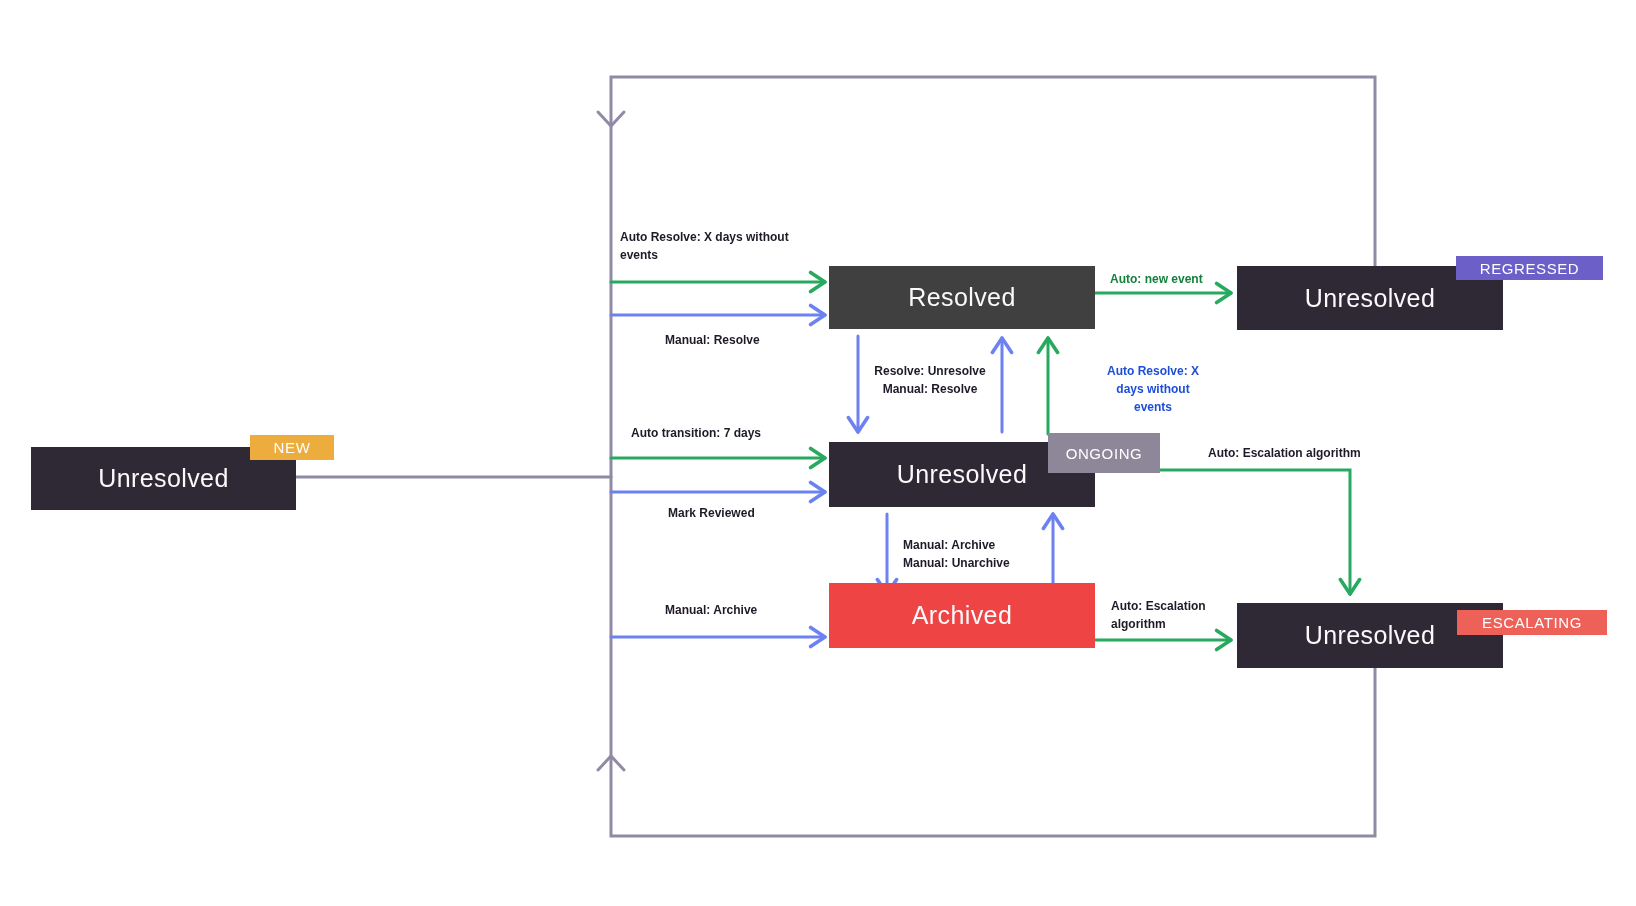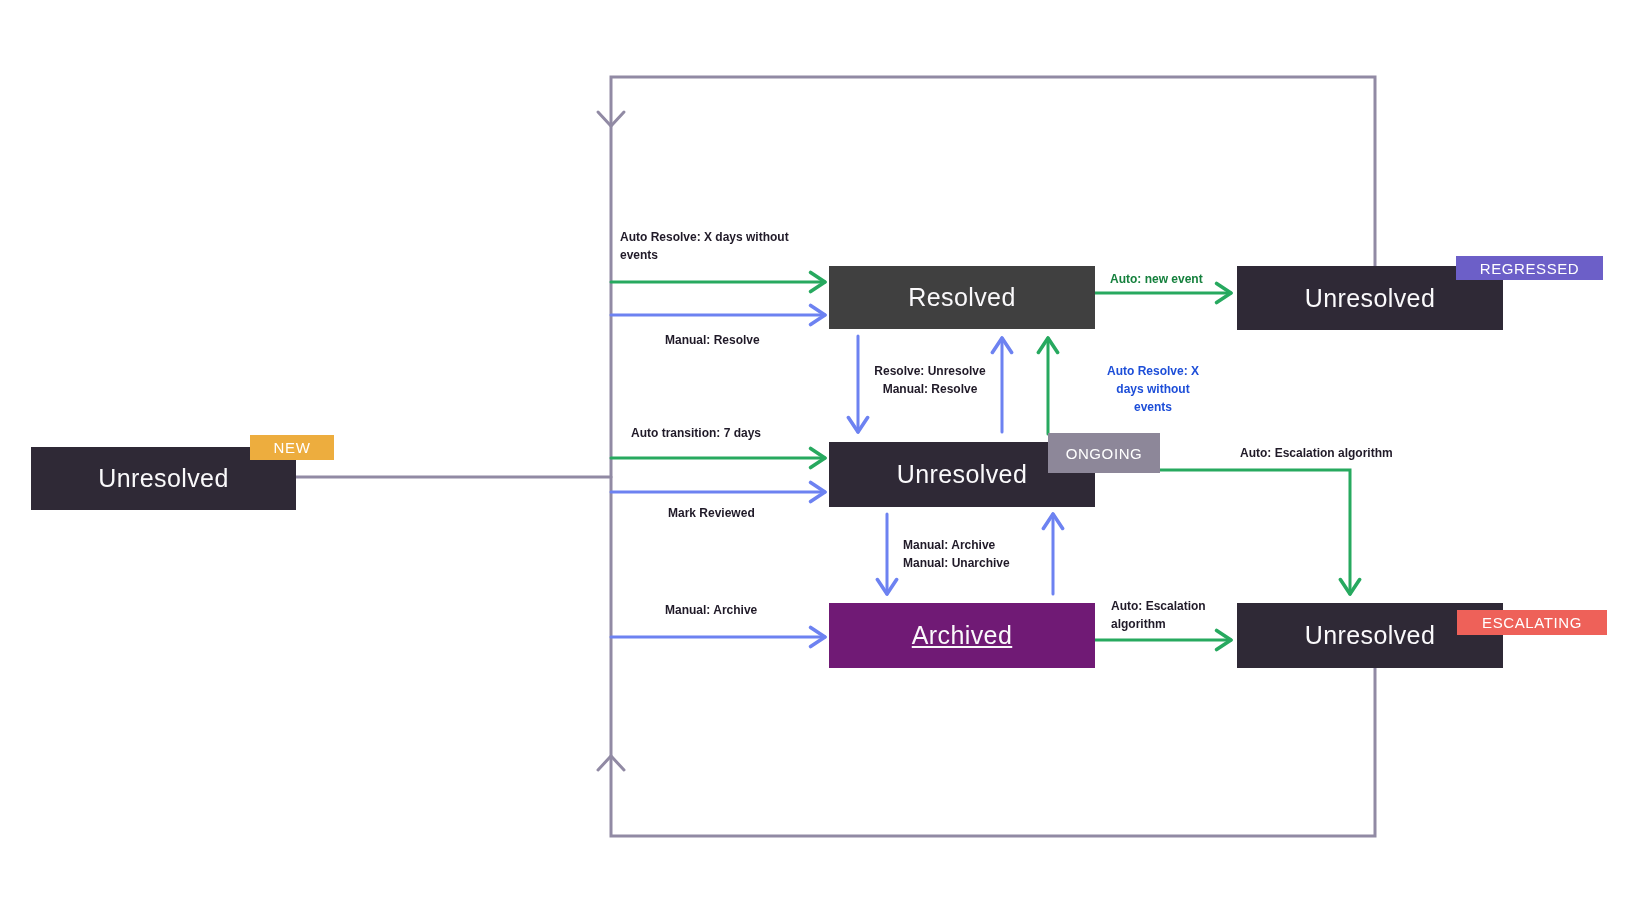--- a/index.html
+++ b/index.html
@@ -56,21 +56,21 @@
   <div id="nodes-layer">
       <div class="state-box" style="left: 31px; top: 447px; width: 265px; height: 63px; background: rgb(47, 41, 54); color: rgb(250, 249, 251);">
         <span>Unresolved</span>
       </div>
       <div class="state-box" style="left: 829px; top: 266px; width: 266px; height: 63px; background: #404040; color: rgb(250, 249, 251);">
         <span>Resolved</span>
       </div>
       <div class="state-box" style="left: 829px; top: 442px; width: 266px; height: 65px; background: rgb(47, 41, 54); color: rgb(250, 249, 251);">
         <span>Unresolved</span>
       </div>
-      <div class="state-box" style="left: 829px; top: 603px; width: 266px; height: 65px; background: #701a75; color: rgb(250, 249, 251); text-decoration: underline;">
+      <div class="state-box" style="left: 829px; top: 583px; width: 266px; height: 65px; background: #ef4444; color: rgb(250, 249, 251);">
         <span>Archived</span>
       </div>
       <div class="state-box" style="left: 1237px; top: 266px; width: 266px; height: 64px; background: rgb(47, 41, 54); color: rgb(250, 249, 251);">
         <span>Unresolved</span>
       </div>
       <div class="state-box" style="left: 1237px; top: 603px; width: 266px; height: 65px; background: rgb(47, 41, 54); color: rgb(250, 249, 251);">
         <span>Unresolved</span>
       </div>
       <div class="badge" style="left: 250px; top: 435px; width: 84px; height: 25px; background: rgb(237, 173, 62); text-align: center;">NEW</div>
       <div class="badge" style="left: 1048px; top: 433px; width: 112px; height: 40px; background: rgb(141, 135, 153);">ONGOING</div>
@@ -97,21 +97,21 @@
         <div>Manual: Resolve</div>
       </div>
       <div class="edge-label" style="left: 1067px; top: 362px; color: #1d4ed8; text-align: center; margin-left: 40px;">
         <div>Auto Resolve: X</div>
         <div>days without</div>
         <div>events</div>
       </div>
       <div class="edge-label" style="left: 1110px; top: 270px; color: #15803d; text-align: left;">
         <div>Auto: new event</div>
       </div>
-      <div class="edge-label" style="left: 1240px; top: 444px; color: rgb(32, 26, 40); text-align: left;">
+      <div class="edge-label" style="left: 1208px; top: 444px; color: rgb(32, 26, 40); text-align: left;">
         <div>Auto: Escalation algorithm</div>
       </div>
       <div class="edge-label" style="left: 1111px; top: 597px; color: rgb(32, 26, 40); text-align: left;">
         <div>Auto: Escalation</div>
         <div>algorithm</div>
       </div>
       <div class="edge-label" style="left: 903px; top: 536px; color: rgb(32, 26, 40); text-align: left;">
         <div>Manual: Archive</div>
         <div>Manual: Unarchive</div>
       </div>

